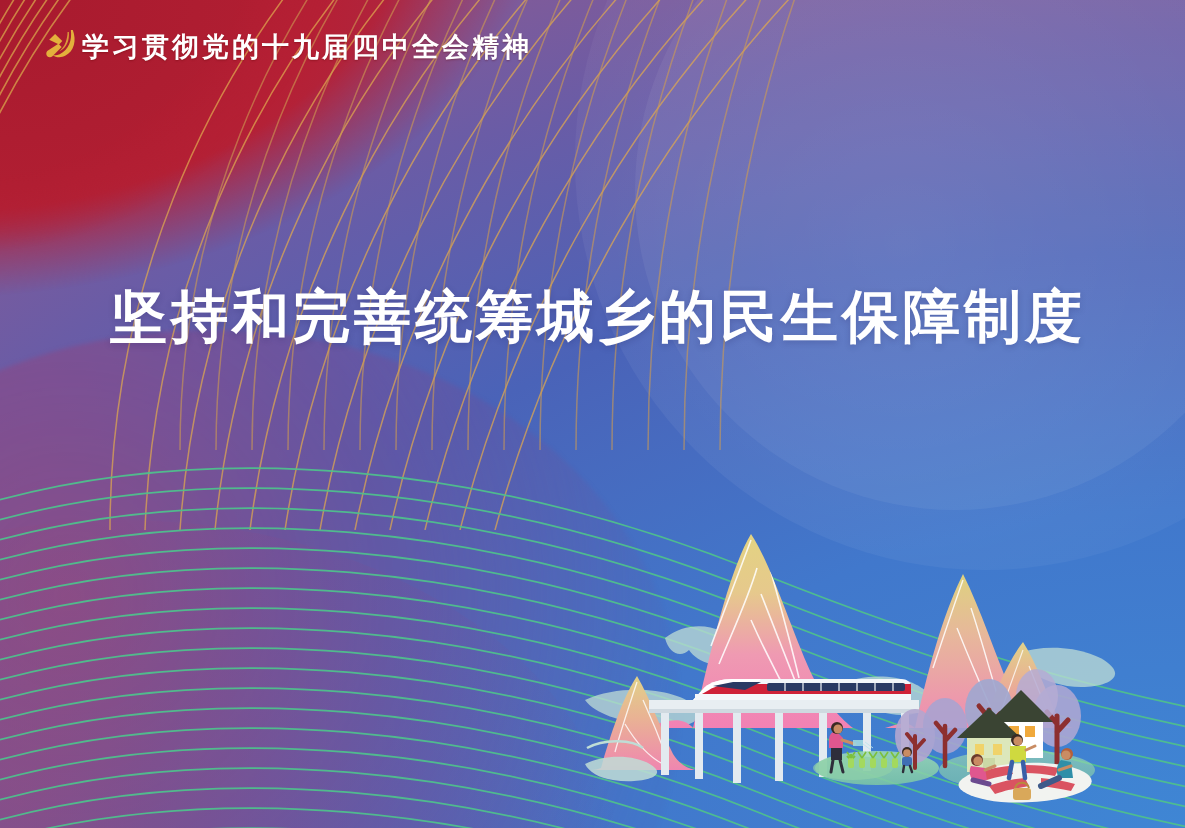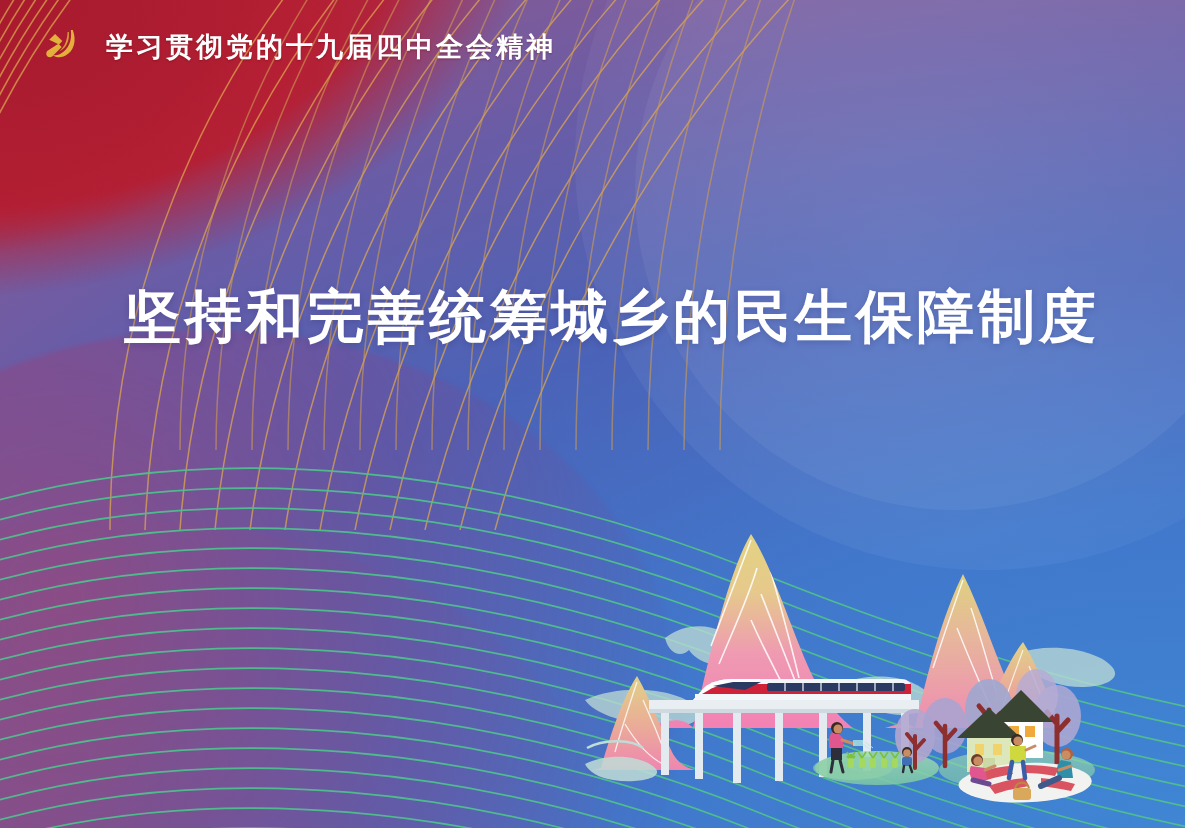--- a/index.html
+++ b/index.html
@@ -63,38 +63,38 @@
 
   
   .arcs-gold{position:absolute;left:-40px;top:-330px;width:1300px;height:860px;opacity:.85;}
   .arcs-gold-2{position:absolute;left:120px;top:-450px;width:1200px;height:900px;opacity:.75;}
   
   .waves-green{position:absolute;left:-60px;bottom:-130px;width:1320px;height:560px;}
 
   
   .header{
     position:absolute;left:0;top:0;
-    display:flex;align-items:center;gap:24px;
+    display:flex;align-items:center;
     padding:26px 0 0 40px;
     z-index:40;
   }
   .emblem{width:42px;height:42px;flex:0 0 auto;display:block;}
   .header-title{
     color:#ffffff;
     font-size:27px;
     font-weight:bold;
     letter-spacing:3px;
     font-family:"DejaVu Serif","Liberation Serif",serif;
     text-shadow:0 1px 2px rgba(90,0,0,.35);
     white-space:nowrap;
   }
 
   
   .title-block{
-    position:absolute;left:124px;top:272px;
+    position:absolute;left:110px;top:272px;
     z-index:40;
   }
   .title-line{
     color:#ffffff;
     font-size:57px;
     line-height:88px;
     font-weight:bold;
     letter-spacing:4px;
     white-space:nowrap;
     font-family:"DejaVu Serif","Liberation Serif",serif;

